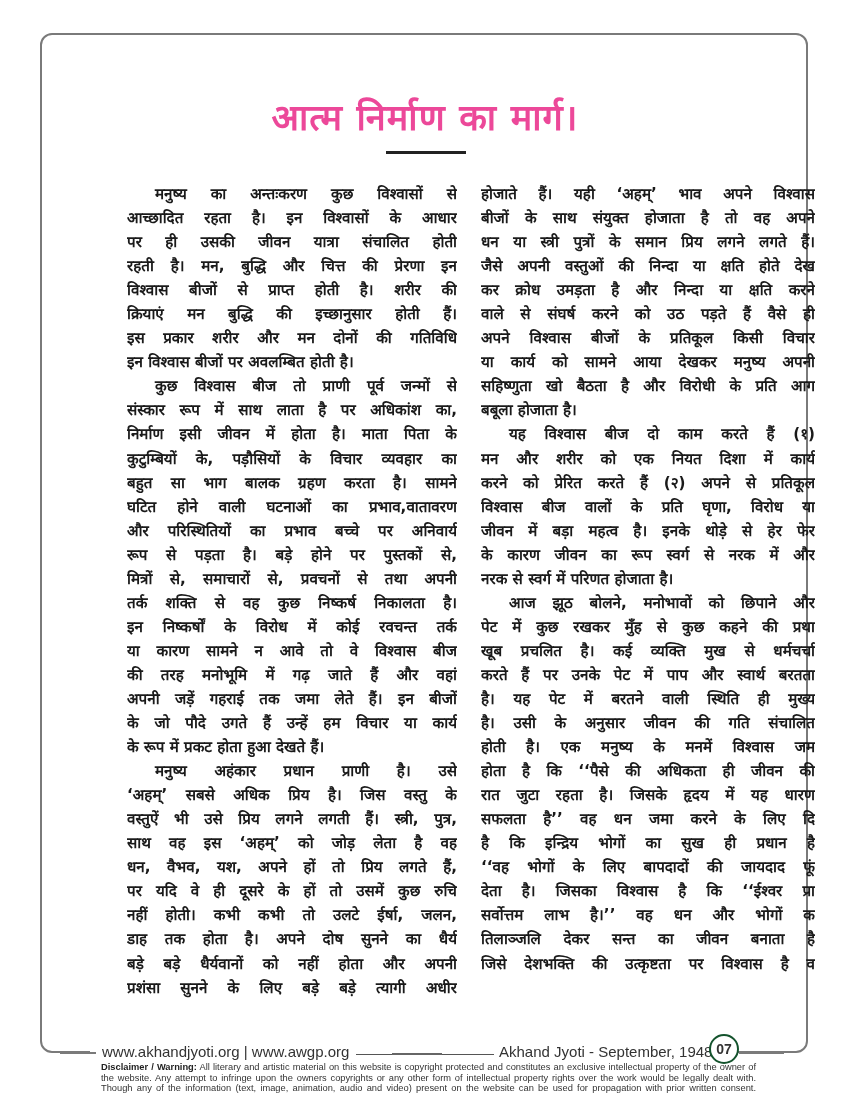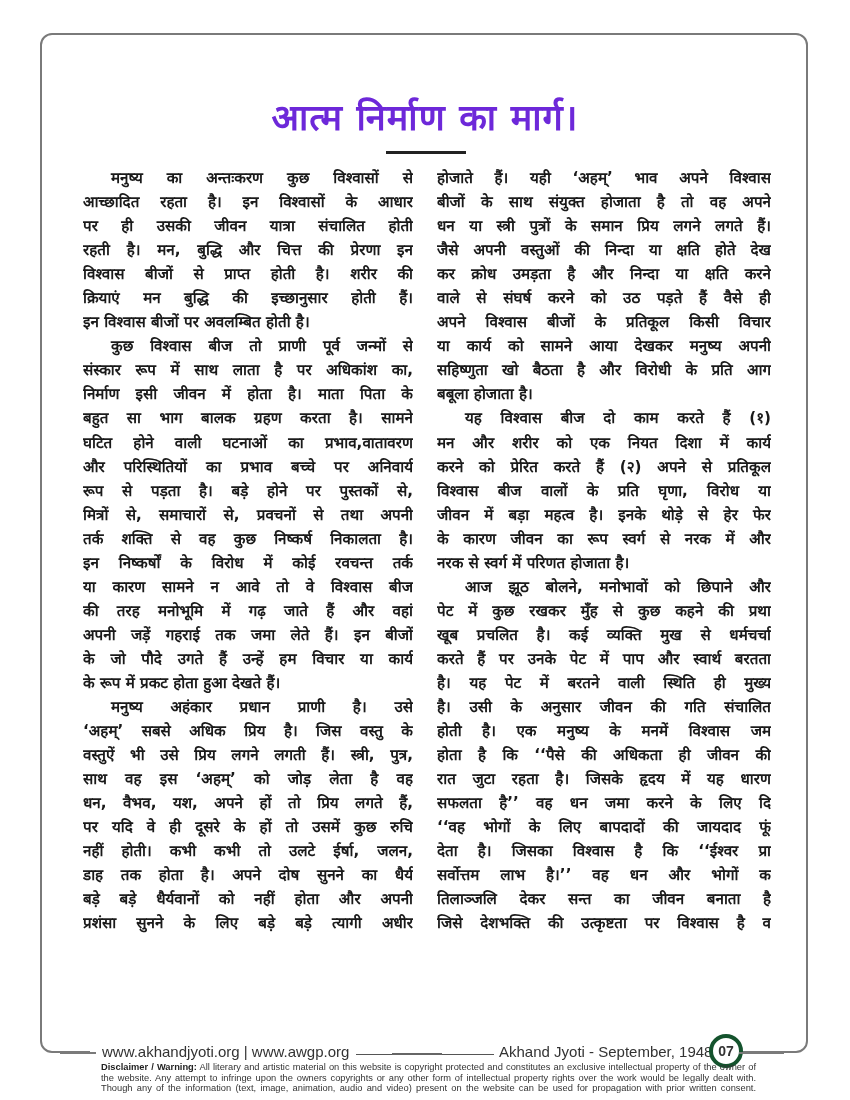--- a/index.html
+++ b/index.html
@@ -2,35 +2,35 @@
 <html><head>
 <meta charset="utf-8">
 <style>
   html, body { margin: 0; padding: 0; background: #ffffff; }
   body { width: 850px; height: 1100px; position: relative; overflow: hidden;
          font-family: "DejaVu Sans", sans-serif; color: #111; }
   .frame { position: absolute; left: 40px; top: 33px; width: 768px; height: 1020px;
            border: 2px solid #7a7a7a; border-radius: 12px; box-sizing: border-box; }
   .frame-gap-bl { position: absolute; left: 90px; top: 1047px; width: 620px; height: 10px; background: #fff; }
   .title { position: absolute; left: 0; width: 850px; top: 92px; text-align: center;
-           font-family: "DejaVu Serif", serif; font-size: 36px; font-weight: bold; letter-spacing: 1px; color: #6d28d9; }
+           font-family: "DejaVu Serif", serif; font-size: 36px; font-weight: bold; letter-spacing: 1px; color: #ec4899; }
   .title-rule { position: absolute; left: 386px; top: 151px; width: 80px; height: 3px; background: #222; }
-  .col { position: absolute; top: 166px; font-size: 15.2px; line-height: 24.05px; font-weight: bold; color: #1a1a1a;
-         font-family: "DejaVu Sans", sans-serif; }
+  .col { position: absolute; top: 182px; font-size: 15.2px; line-height: 24.05px; font-weight: bold; color: #1a1a1a;
+         font-family: "DejaVu Sans", sans-serif; margin-left: 44px; }
   .col-left { left: 83px; width: 330px; }
   .col-right { left: 437px; width: 334px; overflow: hidden; }
   .line { display: block; white-space: nowrap; text-align: justify; text-align-last: justify; overflow: hidden; }
   .line.last { text-align-last: left; }
   .line.indent { padding-left: 28px; }
   .footer-row { position: absolute; top: 1043px; left: 0; width: 846px; height: 22px; }
   .footer-sites { position: absolute; left: 102px; top: 0; font-family: "Liberation Sans", sans-serif; font-size: 15px; color: #333; }
   .footer-mid-rule { position: absolute; left: 356px; top: 11px; width: 138px; height: 1px; background: #555; }
   .footer-mid-rule2 { position: absolute; left: 392px; top: 10px; width: 50px; height: 2px; background: #666; }
   .footer-mag { position: absolute; left: 499px; top: 0; font-family: "Liberation Sans", sans-serif; font-size: 15px; color: #333; }
-  .page-badge { position: absolute; left: 709px; top: -9px; width: 26px; height: 26px; border: 4px solid #14532d;
+  .page-badge { position: absolute; left: 709px; top: -9px; width: 26px; height: 26px; border: 2px solid #14532d;
                 border-radius: 50%; background: #fff; text-align: center; line-height: 26px;
                 font-family: "Liberation Sans", sans-serif; font-weight: bold; font-size: 14px; color: #333; }
   .left-rule { position: absolute; left: 60px; top: 1052px; width: 36px; height: 2px; background: #7a7a7a; }
   .right-rule { position: absolute; left: 739px; top: 1052px; width: 45px; height: 2px; background: #7a7a7a; }
   .disclaimer { position: absolute; left: 101px; top: 1062px; width: 655px; font-family: "Liberation Sans", sans-serif;
                 font-size: 9.3px; line-height: 10.6px; color: #333; text-align: justify; text-align-last: justify; }
   .disclaimer b { color: #222; }
 </style>
 </head>
 <body>
@@ -41,24 +41,26 @@
 <div class="title">आत्म निर्माण का मार्ग।</div>
 <div class="title-rule"></div>
 
 <div class="col col-left" id="col-left">
     <span class="line indent">मनुष्य का अन्तःकरण कुछ विश्वासों से</span>
     <span class="line">आच्छादित रहता है। इन विश्वासों के आधार</span>
     <span class="line">पर ही उसकी जीवन यात्रा संचालित होती</span>
     <span class="line">रहती है। मन, बुद्धि और चित्त की प्रेरणा इन</span>
     <span class="line">विश्वास बीजों से प्राप्त होती है। शरीर की</span>
     <span class="line">क्रियाएं मन बुद्धि की इच्छानुसार होती हैं।</span>
+    <span class="line">इस प्रकार शरीर और मन दोनों की गतिविधि</span>
     <span class="line last">इन विश्वास बीजों पर अवलम्बित होती है।</span>
     <span class="line indent">कुछ विश्वास बीज तो प्राणी पूर्व जन्मों से</span>
     <span class="line">संस्कार रूप में साथ लाता है पर अधिकांश का,</span>
     <span class="line">निर्माण इसी जीवन में होता है। माता पिता के</span>
+    <span class="line">कुटुम्बियों के, पड़ौसियों के विचार व्यवहार का</span>
     <span class="line">बहुत सा भाग बालक ग्रहण करता है। सामने</span>
     <span class="line">घटित होने वाली घटनाओं का प्रभाव,वातावरण</span>
     <span class="line">और परिस्थितियों का प्रभाव बच्चे पर अनिवार्य</span>
     <span class="line">रूप से पड़ता है। बड़े होने पर पुस्तकों से,</span>
     <span class="line">मित्रों से, समाचारों से, प्रवचनों से तथा अपनी</span>
     <span class="line">तर्क शक्ति से वह कुछ निष्कर्ष निकालता है।</span>
     <span class="line">इन निष्कर्षों के विरोध में कोई रवचन्त तर्क</span>
     <span class="line">या कारण सामने न आवे तो वे विश्वास बीज</span>
     <span class="line">की तरह मनोभूमि में गढ़ जाते हैं और वहां</span>
     <span class="line">अपनी जड़ें गहराई तक जमा लेते हैं। इन बीजों</span>
@@ -96,20 +98,21 @@
     <span class="line indent">आज झूठ बोलने, मनोभावों को छिपाने और</span>
     <span class="line">पेट में कुछ रखकर मुँह से कुछ कहने की प्रथा</span>
     <span class="line">खूब प्रचलित है। कई व्यक्ति मुख से धर्मचर्चा</span>
     <span class="line">करते हैं पर उनके पेट में पाप और स्वार्थ बरतता</span>
     <span class="line">है। यह पेट में बरतने वाली स्थिति ही मुख्य</span>
     <span class="line">है। उसी के अनुसार जीवन की गति संचालित</span>
     <span class="line">होती है। एक मनुष्य के मनमें विश्वास जम</span>
     <span class="line">होता है कि ‘‘पैसे की अधिकता ही जीवन की</span>
     <span class="line">रात जुटा रहता है। जिसके हृदय में यह धारण</span>
     <span class="line">सफलता है’’ वह धन जमा करने के लिए दि</span>
+    <span class="line">है कि इन्द्रिय भोगों का सुख ही प्रधान है</span>
     <span class="line">‘‘वह भोगों के लिए बापदादों की जायदाद फूं</span>
     <span class="line">देता है। जिसका विश्वास है कि ‘‘ईश्वर प्रा</span>
     <span class="line">सर्वोत्तम लाभ है।’’ वह धन और भोगों क</span>
     <span class="line">तिलाञ्जलि देकर सन्त का जीवन बनाता है</span>
     <span class="line">जिसे देशभक्ति की उत्कृष्टता पर विश्वास है व</span>
   </div>
 
 <div class="left-rule"></div>
 <div class="footer-row">
   <span class="footer-sites">www.akhandjyoti.org | www.awgp.org</span>

